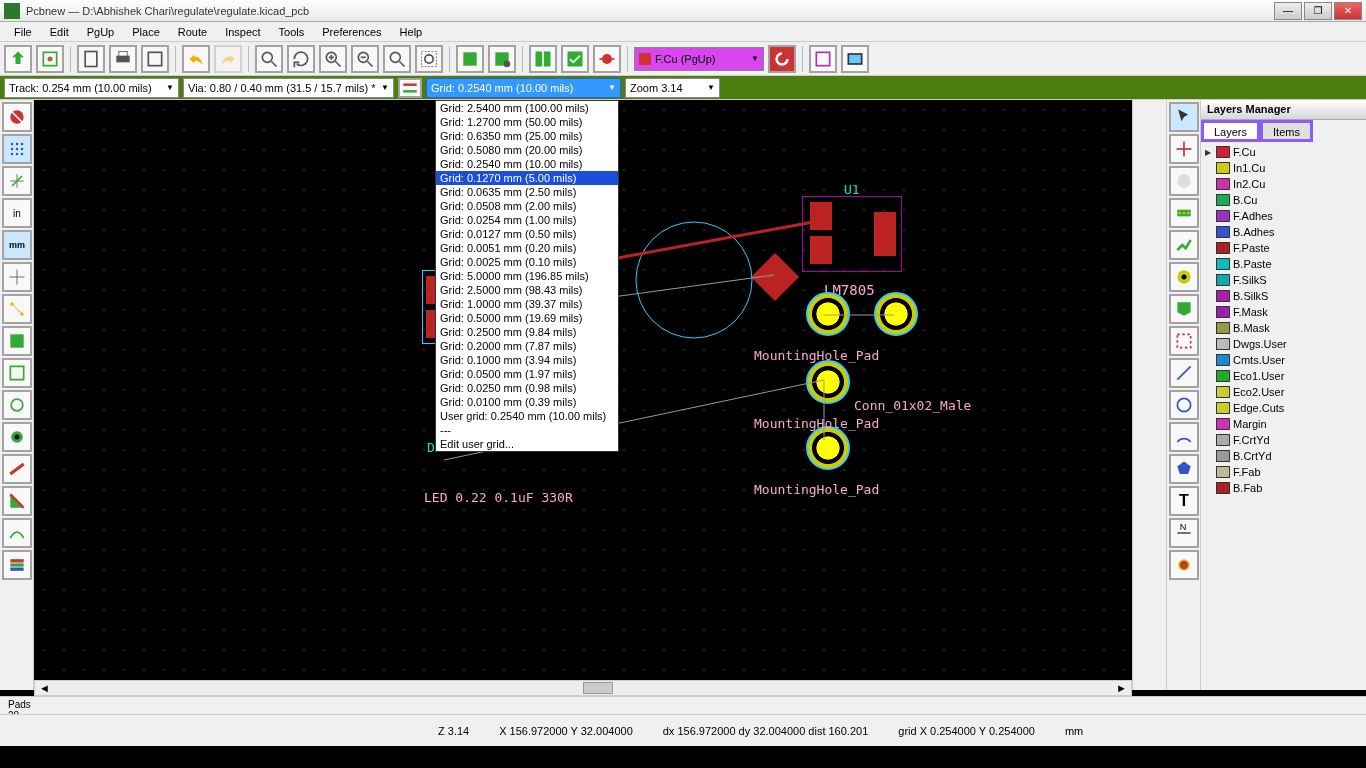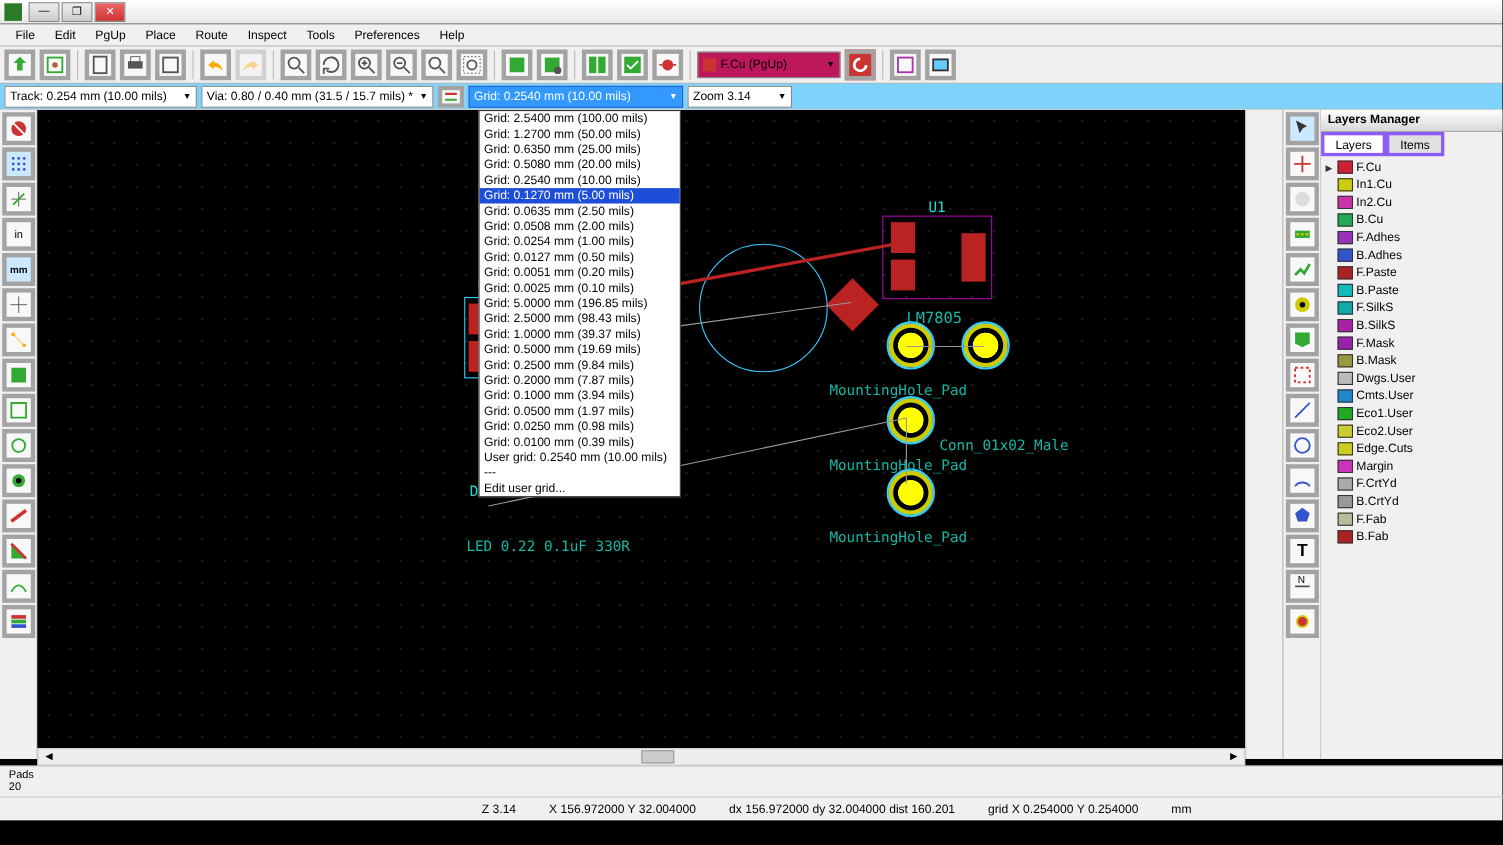--- a/index.html
+++ b/index.html
@@ -9,28 +9,28 @@
 .titlebar .icon { width: 16px; height: 16px; background: #2a7a2a; margin-right: 6px; }
 .titlebar .title { flex: 1; color: #333; }
 .winbtns { display: flex; gap: 2px; }
 .winbtn { width: 28px; height: 18px; background: linear-gradient(#eee,#ccc); border: 1px solid #888; display: flex; align-items: center; justify-content: center; font-size: 10px; }
 .winbtn.close { background: linear-gradient(#e66,#c33); color: #fff; }
 
 .menubar { background: #f0f0f0; height: 20px; display: flex; align-items: center; padding: 0 6px; gap: 2px; border-bottom: 1px solid #ccc; }
 .menubar span { padding: 2px 8px; cursor: default; }
 
 .toolbar1 { background: #f0f0f0; height: 34px; display: flex; align-items: center; padding: 2px 4px; gap: 4px; border-bottom: 1px solid #ccc; }
-.tbtn { width: 28px; height: 28px; background: #f8f8f8; border: 4px solid #a3a3a3; display: flex; align-items: center; justify-content: center; font-size: 14px; }
+.tbtn { width: 28px; height: 28px; background: #f8f8f8; border: 2px solid #a3a3a3; display: flex; align-items: center; justify-content: center; font-size: 14px; }
 .tbtn svg { width: 20px; height: 20px; }
 .sep { width: 1px; height: 26px; background: #bbb; margin: 0 2px; }
-.layer-select { width: 130px; height: 24px; border: 1px solid #888; background: #be185d; display: flex; align-items: center; padding: 0 4px; gap: 4px; }
+.layer-select { width: 130px; height: 24px; border: 1px solid #888; background: #d946ef; display: flex; align-items: center; padding: 0 4px; gap: 4px; }
 .layer-select .sq { width: 12px; height: 12px; background: #c33; }
 .layer-select .arr { margin-left: auto; font-size: 8px; }
 
-.toolbar2 { background: #7dd3fc; height: 24px; display: flex; align-items: center; padding: 2px 4px; gap: 4px; border-bottom: 1px solid #ccc; }
+.toolbar2 { background: #4d7c0f; height: 24px; display: flex; align-items: center; padding: 2px 4px; gap: 4px; border-bottom: 1px solid #ccc; }
 .combo { height: 20px; border: 1px solid #888; background: #fff; display: flex; align-items: center; padding: 0 4px; gap: 4px; }
 .combo .arr { margin-left: auto; font-size: 8px; }
 .combo.highlighted { background: #3399ff; color: #fff; border-color: #2266cc; }
 
 .leftbar { position: absolute; left: 0; top: 100px; width: 34px; background: #f0f0f0; height: 590px; display: flex; flex-direction: column; gap: 2px; padding: 2px; border-right: 1px solid #ccc; }
 .leftbar .tbtn { width: 30px; height: 30px; }
 
 .rightbar { position: absolute; right: 200px; top: 100px; width: 34px; background: #f0f0f0; height: 590px; display: flex; flex-direction: column; gap: 2px; padding: 2px; border-left: 1px solid #ccc; }
 
 .rightbar2 { position: absolute; right: 166px; top: 100px; width: 34px; background: #f0f0f0; height: 590px; display: flex; flex-direction: column; gap: 2px; padding: 2px; border-left: 1px solid #ccc; }
@@ -55,37 +55,38 @@
 .dropdown .item.hl { background: #1d4ed8; color: #fff; }
 
 .hscroll { position: absolute; left: 34px; right: 234px; top: 680px; height: 16px; background: #eee; border: 1px solid #ccc; display: flex; align-items: center; }
 .hscroll .thumb { position: absolute; left: 50%; width: 30px; height: 12px; background: #ccc; border: 1px solid #999; }
 
 .statusbar1 { position: absolute; left: 0; right: 0; bottom: 42px; height: 30px; background: #f0f0f0; border-top: 1px solid #ccc; display: flex; padding: 2px 8px; gap: 40px; flex-direction: column; }
 .stat-col { display: flex; flex-direction: column; }
 .stat-col .lbl { font-size: 10px; }
 .stat-col .val { font-size: 10px; }
 
-.statusbar2 { position: absolute; left: 0; right: 0; bottom: 22px; height: 22px; background: #f0f0f0; border-top: 1px solid #ccc; display: flex; align-items: center; padding: 0 8px; gap: 30px; font-size: 11px; }
+.statusbar2 { position: absolute; left: 0; right: 0; bottom: 22px; height: 32px; background: #f0f0f0; border-top: 1px solid #ccc; display: flex; align-items: center; padding: 0 8px; gap: 30px; font-size: 11px; }
 .statusbar2 span { white-space: nowrap; }
 
 .bottom-black { position: absolute; left: 0; right: 0; bottom: 0; height: 22px; background: #000; }
 
 
 .pcb-text { position: absolute; color: #16e0d0; font-family: monospace; font-size: 13px; white-space: nowrap; }
-.pcb-text.gray { color: #14b8a6; }
+.pcb-text.gray { color: #f9a8d4; }
 .pcb-pad { position: absolute; background: #b22; }
 .pcb-hole { position: absolute; border-radius: 50%; background: radial-gradient(#ff0 40%, #000 42%, #000 55%, #cc0 58%); border: 2px solid #3cf; }
 .pcb-outline { position: absolute; border: 1px solid #3cf; }
 </style>
 </head>
 <body>
 
 <div class="titlebar">
   <div class="icon"></div>
+  <div class="title">Pcbnew — D:\Abhishek Chari\regulate\regulate.kicad_pcb</div>
   <div class="winbtns">
     <div class="winbtn">—</div>
     <div class="winbtn">❐</div>
     <div class="winbtn close">✕</div>
   </div>
 </div>
 
 <div class="menubar">
   <span>File</span>
   <span>Edit</span>

